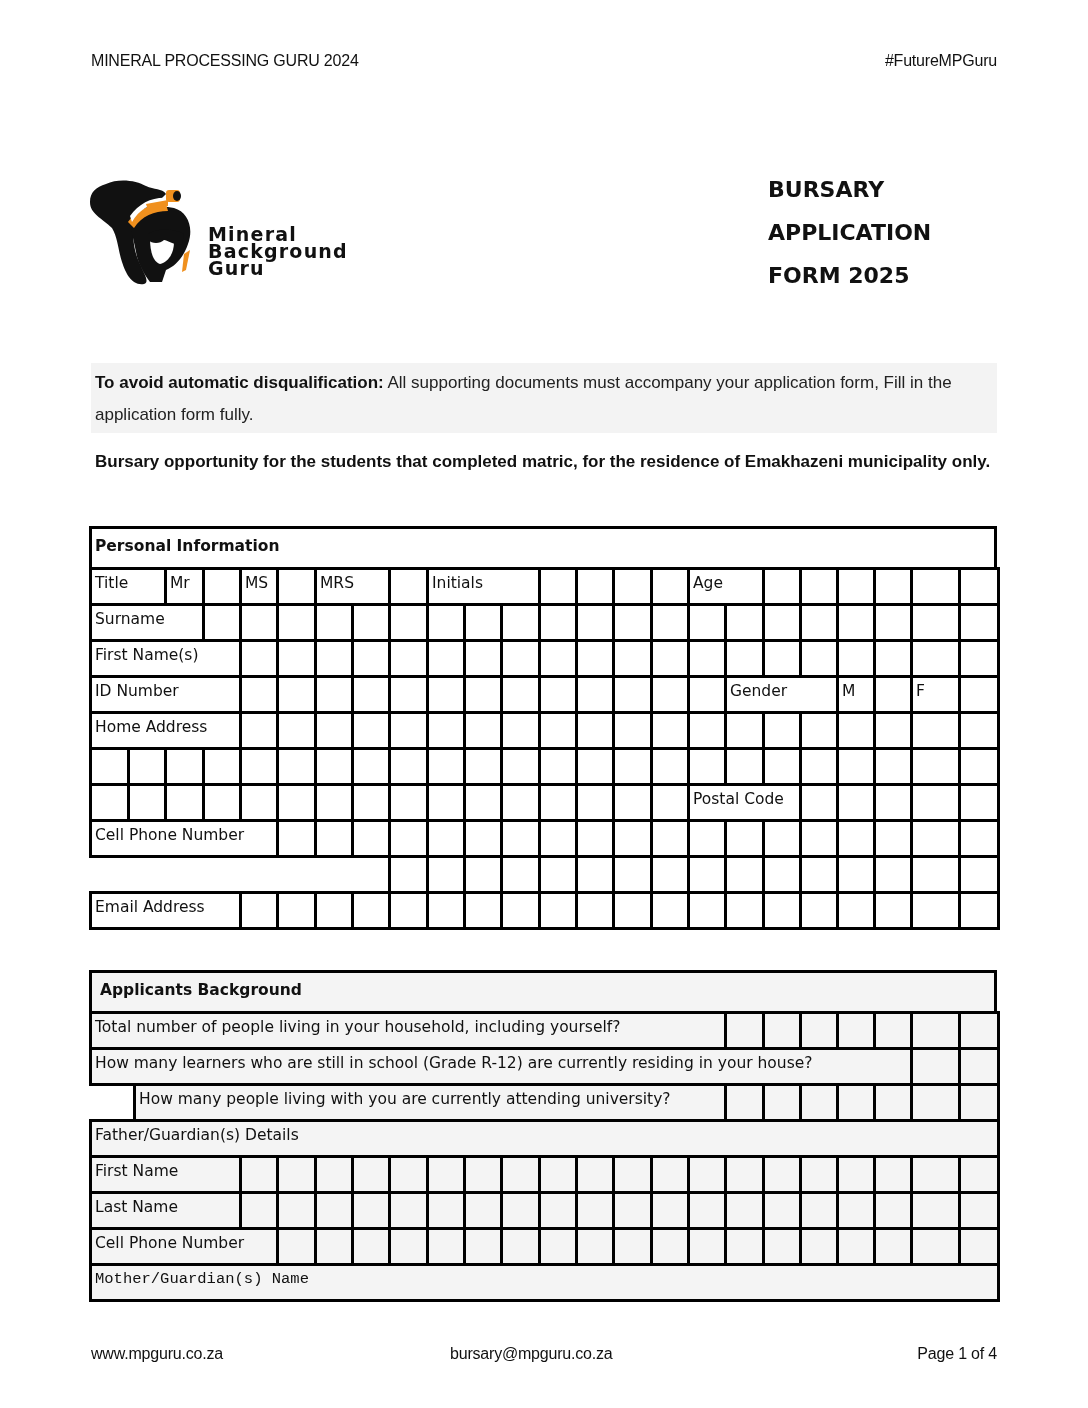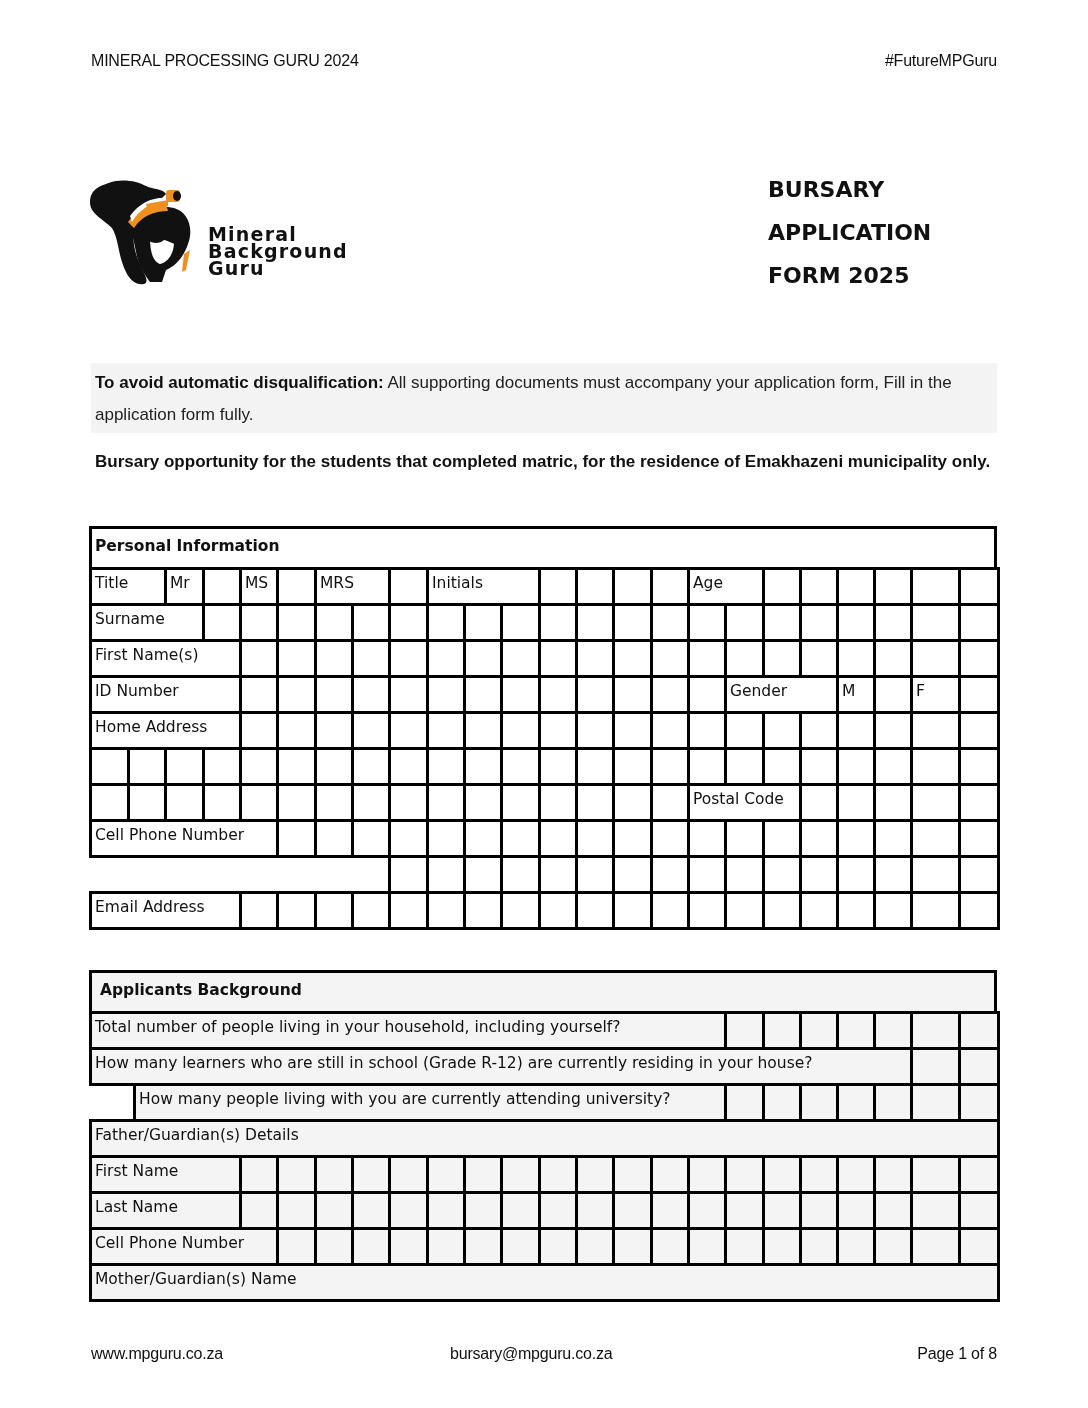--- a/index.html
+++ b/index.html
@@ -382,18 +382,18 @@
     <div class="gcell box" style="left: 523px; top: 257px; width: 41px; height: 39px;"></div>
     <div class="gcell box" style="left: 561px; top: 257px; width: 40px; height: 39px;"></div>
     <div class="gcell box" style="left: 598px; top: 257px; width: 40px; height: 39px;"></div>
     <div class="gcell box" style="left: 635px; top: 257px; width: 41px; height: 39px;"></div>
     <div class="gcell box" style="left: 673px; top: 257px; width: 40px; height: 39px;"></div>
     <div class="gcell box" style="left: 710px; top: 257px; width: 40px; height: 39px;"></div>
     <div class="gcell box" style="left: 747px; top: 257px; width: 40px; height: 39px;"></div>
     <div class="gcell box" style="left: 784px; top: 257px; width: 40px; height: 39px;"></div>
     <div class="gcell box" style="left: 821px; top: 257px; width: 51px; height: 39px;"></div>
     <div class="gcell box" style="left: 869px; top: 257px; width: 42px; height: 39px;"></div>
-    <div class="gcell" style="left: 0px; top: 293px; width: 911px; height: 39px;">Mother/Guardian(s)  Name</div>
+    <div class="gcell" style="left: 0px; top: 293px; width: 911px; height: 39px; font-family: Liberation Mono, monospace;">Mother/Guardian(s)  Name</div>
   </div>
 
 <div class="ftr ftr-left">www.mpguru.co.za</div>
 <div class="ftr ftr-mid">bursary@mpguru.co.za</div>
-<div class="ftr ftr-right">Page  1 of 8</div>
+<div class="ftr ftr-right">Page  1 of 4</div>
 
 </body></html>

